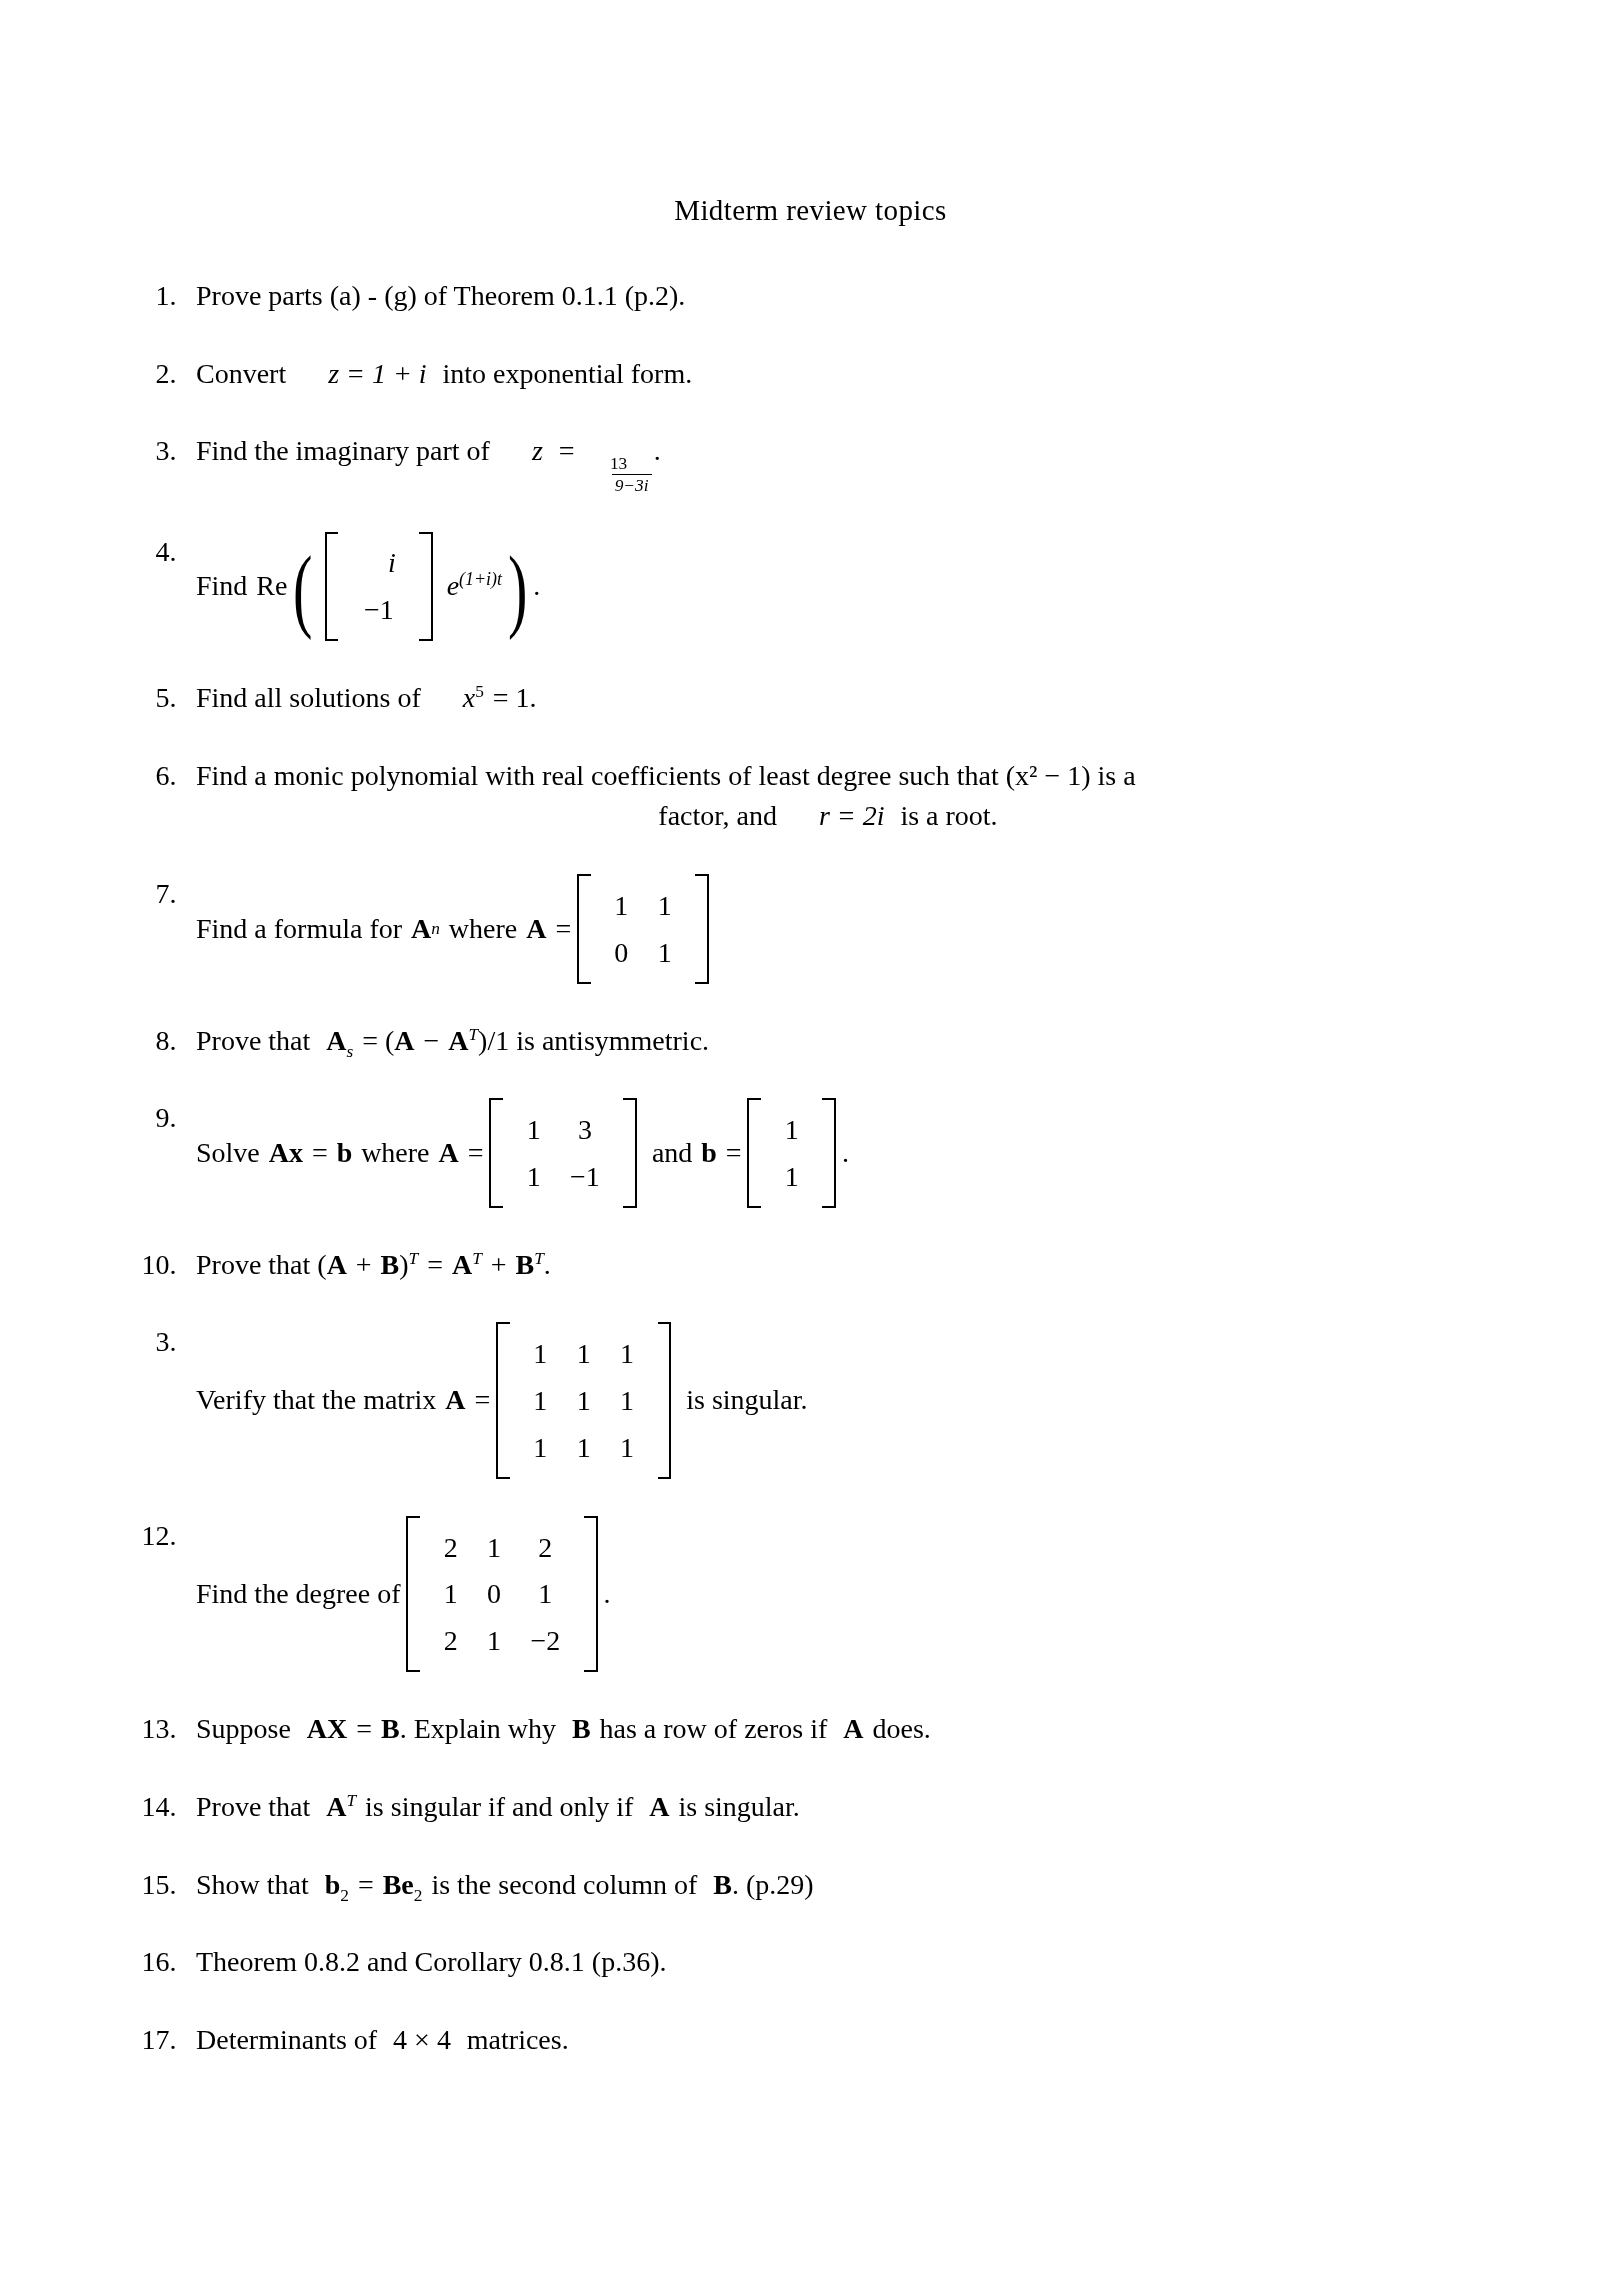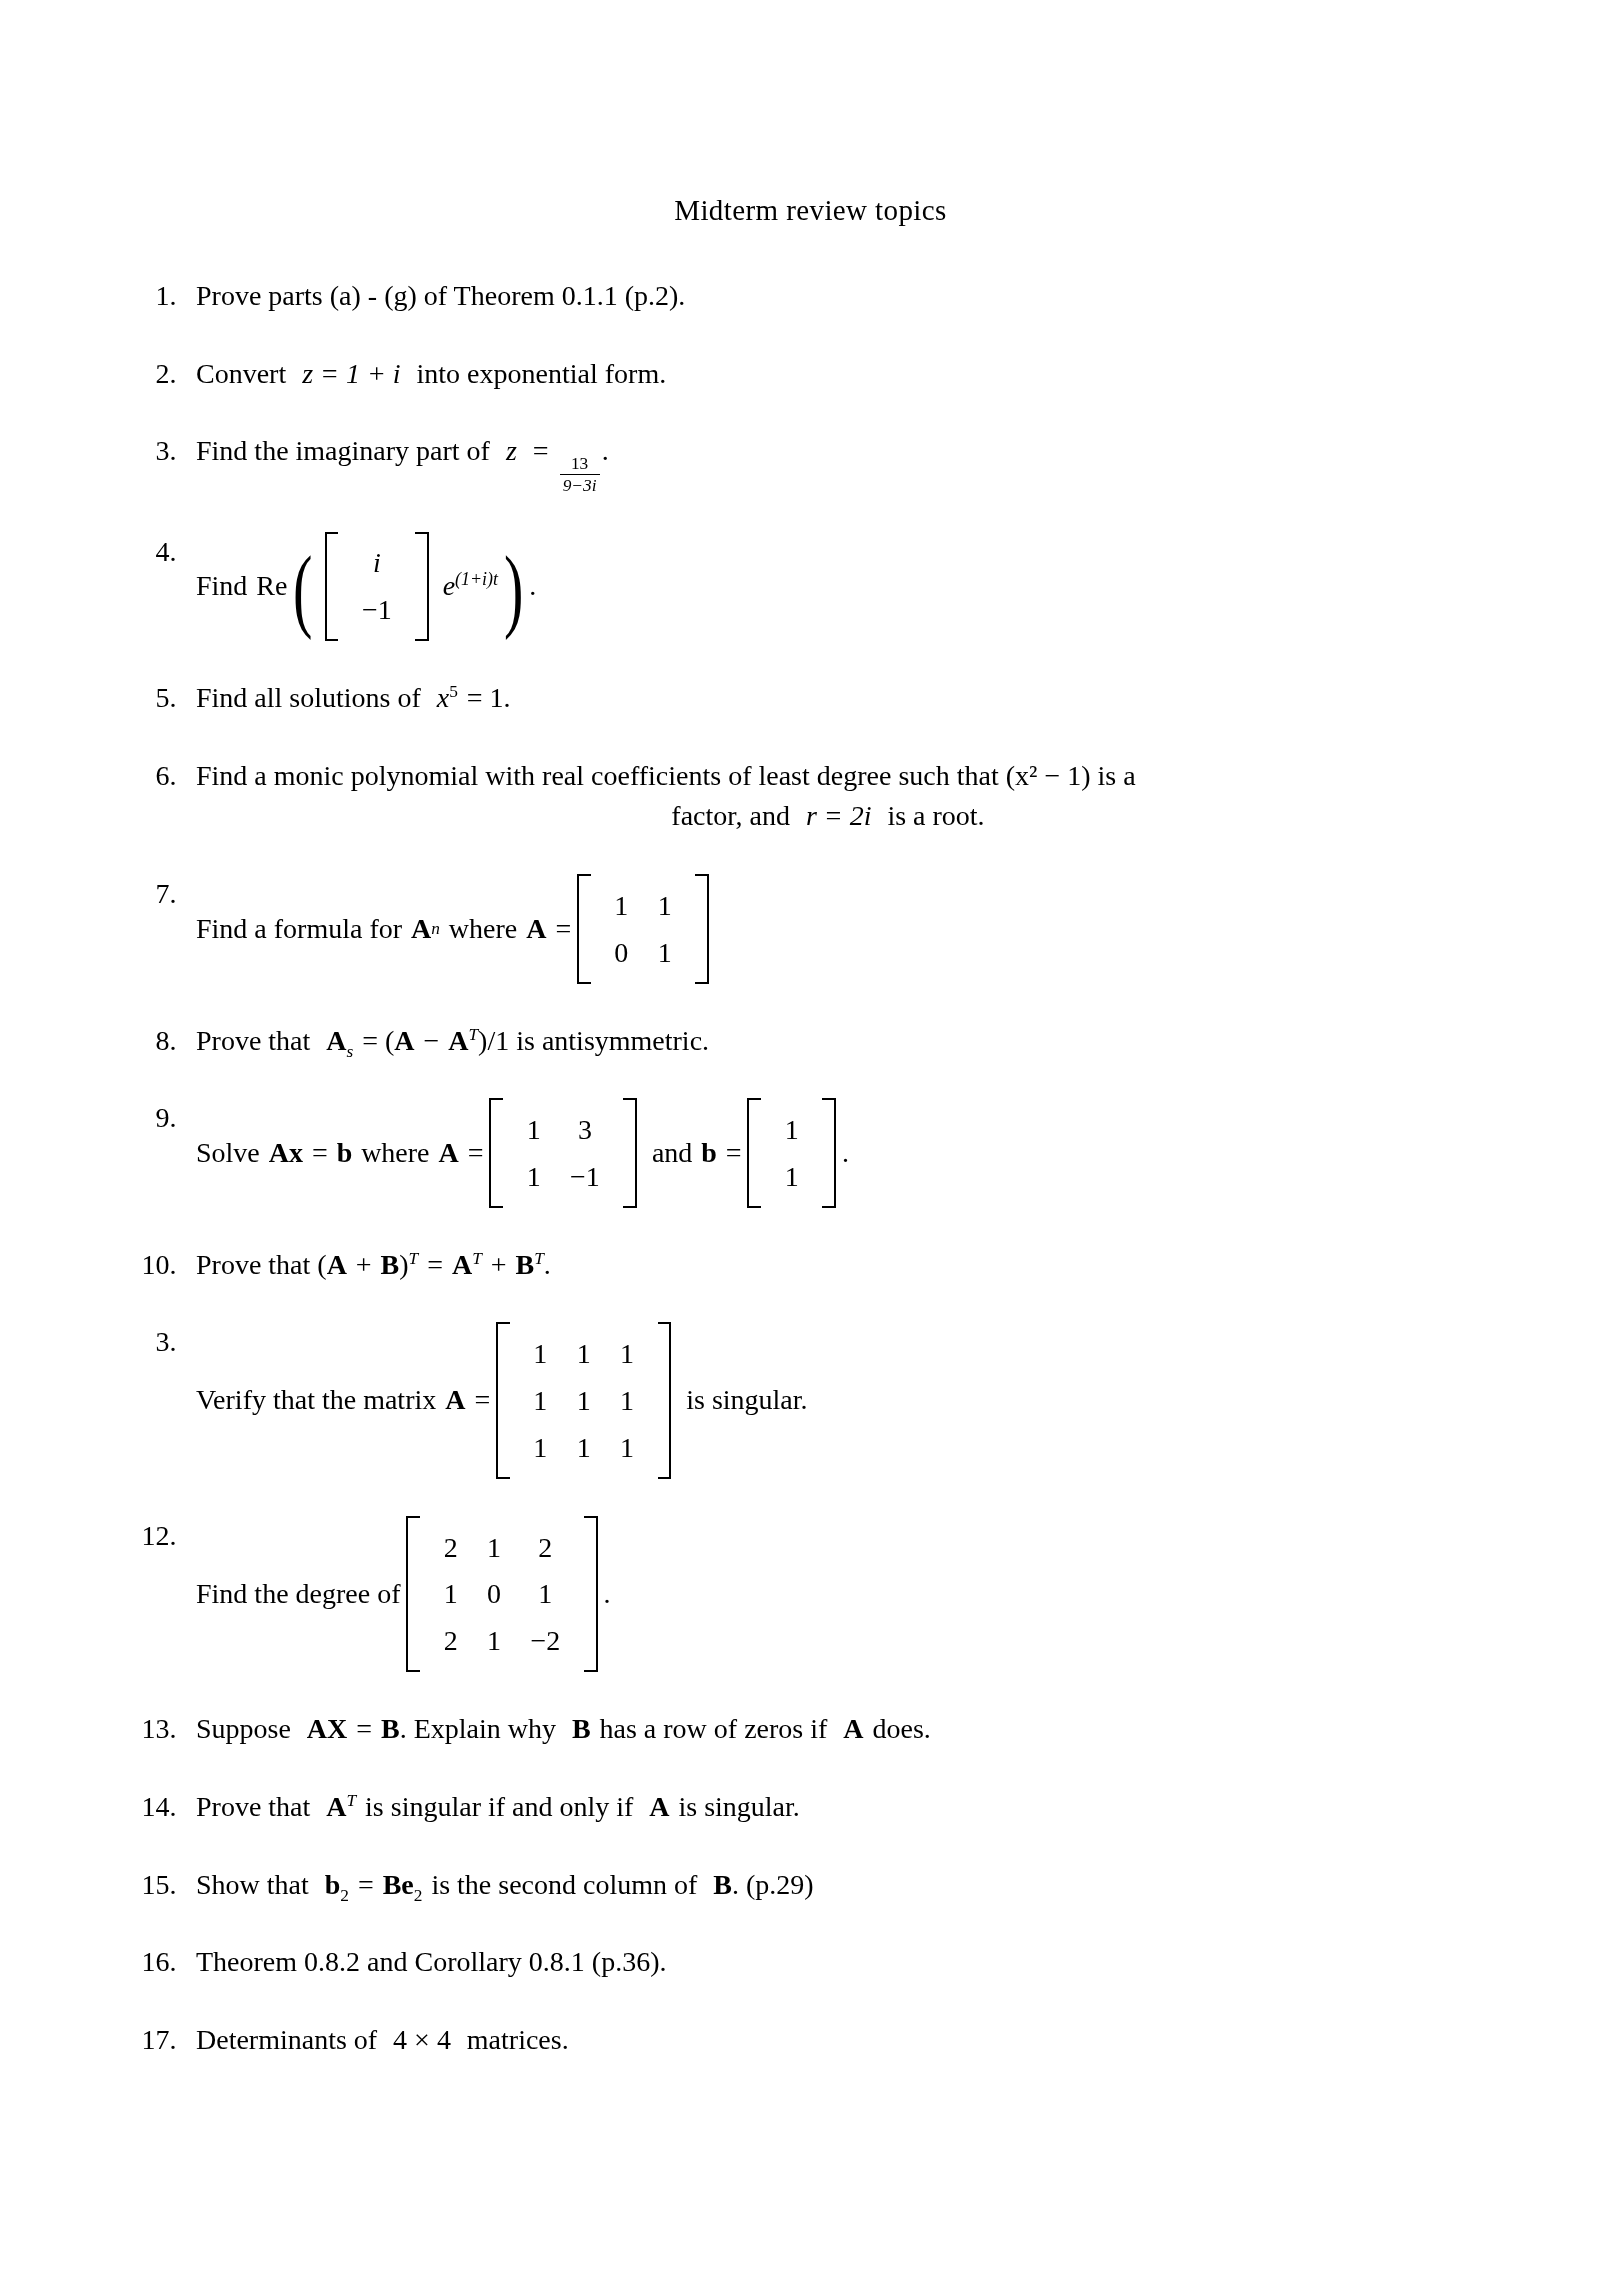--- a/index.html
+++ b/index.html
@@ -66,21 +66,21 @@
   }
   .para {
     text-align: justify;
     text-justify: inter-word;
   }
   .para .lastline {
     display: block;
     text-align: center;
   }
   
-  .mi { font-style: italic; }
+  .mi { font-style: italic; margin-left: 26px; }
   .mb { font-weight: bold; font-style: normal; }
   .mop { font-style: normal; }
   .sup {
     font-size: 0.62em;
     vertical-align: super;
     font-style: italic;
     line-height: 0;
   }
   .sup-up { font-style: normal; }
   .sub {

